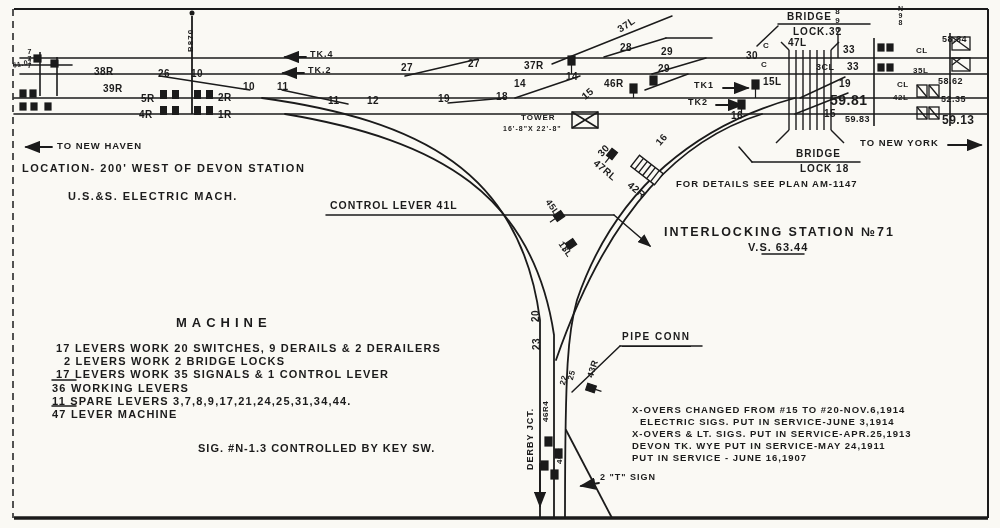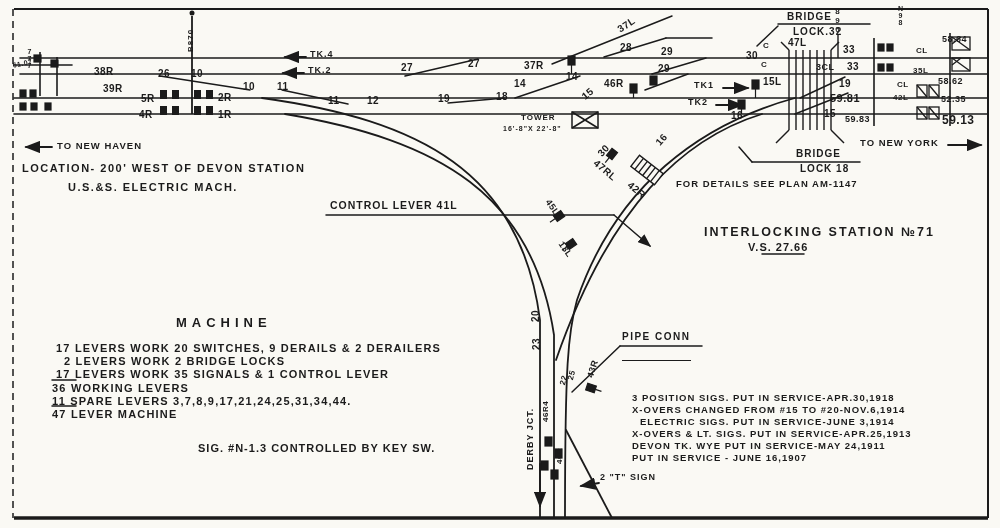--- a/index.html
+++ b/index.html
@@ -10,21 +10,21 @@
   .lbl{position:absolute;font-weight:bold;white-space:nowrap;line-height:1;
        letter-spacing:1px;color:var(--ink);}
   .ann{position:absolute;font-weight:bold;white-space:nowrap;line-height:1;
        font-size:10px;letter-spacing:.5px;color:var(--ink);}
   .rot{transform-origin:0 0;}
   .stack{writing-mode:vertical-rl;text-orientation:upright;letter-spacing:0;}
   .s7{font-size:7px;} .s8{font-size:8px;} .s9{font-size:9px;} .s95{font-size:9.5px;}
   .s10{font-size:10px;} .s105{font-size:10.5px;} .s11{font-size:11px;}
   .s12{font-size:12.5px;letter-spacing:2px;} .s15{font-size:16px;letter-spacing:3px;}
   .s13{font-size:13px;letter-spacing:5px;}
-  .uln{border-bottom:1.6px solid var(--ink);padding-bottom:18px;}
+  .uln{border-bottom:1.6px solid var(--ink);padding-bottom:4px;}
 </style>
 </head>
 <body>
 
 <div class="sheet">
 
   <svg width="1000" height="528" viewBox="0 0 1000 528">
     <defs>
       <marker id="ah" markerWidth="9" markerHeight="7" refX="8" refY="3.5" orient="auto">
         <path d="M0,0 L9,3.5 L0,7 Z" fill="#1b1b1b"></path>
@@ -208,26 +208,26 @@
         <rect x="541" y="461" width="7" height="9"></rect>
           <rect x="551" y="470" width="7" height="9"></rect>
       </g>
     </g>
   </svg>
 
   <div class="lbl s95" style="left:57px;top:141px;">TO NEW HAVEN</div>
   <div class="lbl s95" style="left:860px;top:138px;">TO NEW YORK</div>
 
   <div class="lbl s11" style="left:22px;top:163px;letter-spacing:1.5px;">LOCATION- 200' WEST OF DEVON STATION</div>
-  <div class="lbl s11" style="left:68px;top:182px;letter-spacing:1.5px;text-align:right;">U.S.&amp;S. ELECTRIC MACH.</div>
+  <div class="lbl s11" style="left:68px;top:191px;letter-spacing:1.5px;text-align:right;">U.S.&amp;S. ELECTRIC MACH.</div>
 
   <div class="lbl s105" style="left:330px;top:200px;">CONTROL LEVER 41L</div>
 
-  <div class="lbl s12" style="left:704px;top:226px;">INTERLOCKING STATION №71</div>
-  <div class="lbl s11" style="left:748px;top:242px;">V.S. 27.66</div>
+  <div class="lbl s12" style="left:664px;top:226px;">INTERLOCKING STATION №71</div>
+  <div class="lbl s11" style="left:748px;top:242px;">V.S. 63.44</div>
 
   <div class="lbl s95" style="left:676px;top:179px;">FOR DETAILS SEE PLAN AM-1147</div>
 
   <div class="lbl s10" style="left:787px;top:12px;">BRIDGE</div>
   <div class="lbl s10" style="left:793px;top:27px;">LOCK.32</div>
   <div class="lbl s10" style="left:796px;top:149px;">BRIDGE</div>
   <div class="lbl s10" style="left:800px;top:164px;">LOCK 18</div>
 
   <div class="lbl s8" style="left:521px;top:114px;">TOWER</div>
   <div class="lbl s7" style="left:503px;top:125px;">16'-8"X 22'-8"</div>
@@ -245,21 +245,20 @@
 
   <div class="lbl s13" style="left:176px;top:316px;">MACHINE</div>
   <div class="lbl s11" style="left:56px;top:343px;letter-spacing:1.2px;">17 LEVERS WORK 20 SWITCHES, 9 DERAILS &amp; 2 DERAILERS</div>
   <div class="lbl s11" style="left:64px;top:356px;letter-spacing:1.2px;">2 LEVERS WORK 2 BRIDGE LOCKS</div>
   <div class="lbl s11" style="left:56px;top:369px;letter-spacing:1.2px;">17 LEVERS WORK 35 SIGNALS &amp; 1 CONTROL LEVER</div>
   <div class="lbl s11" style="left:52px;top:383px;letter-spacing:1.2px;">36 WORKING LEVERS</div>
   <div class="lbl s11" style="left:52px;top:396px;letter-spacing:1.2px;">11 SPARE LEVERS 3,7,8,9,17,21,24,25,31,34,44.</div>
   <div class="lbl s11" style="left:52px;top:409px;letter-spacing:1.2px;">47 LEVER MACHINE</div>
   <div class="lbl s11" style="left:198px;top:443px;">SIG. #N-1.3 CONTROLLED BY KEY SW.</div>
 
-  <div class="lbl s95" style="left:632px;top:393px;">3 POSITION SIGS. PUT IN SERVICE-APR.30,1918</div>
   <div class="lbl s95" style="left:632px;top:405px;">X-OVERS CHANGED FROM #15 TO #20-NOV.6,1914</div>
   <div class="lbl s95" style="left:632px;top:417px;margin-left:8px;">ELECTRIC SIGS. PUT IN SERVICE-JUNE 3,1914</div>
   <div class="lbl s95" style="left:632px;top:429px;">X-OVERS &amp; LT. SIGS. PUT IN SERVICE-APR.25,1913</div>
   <div class="lbl s95" style="left:632px;top:441px;">DEVON TK. WYE PUT IN SERVICE-MAY 24,1911</div>
   <div class="lbl s95" style="left:632px;top:453px;">PUT IN SERVICE - JUNE 16,1907</div>
 
   <div style="position:absolute;left:0;top:0;width:100%;height:100%;">
       <div class="ann" style="left: 158px; top: 69px;">26</div>
       <div class="ann" style="left: 191px; top: 69px;">10</div>
       <div class="ann" style="left: 243px; top: 82px;">10</div>
@@ -280,21 +279,21 @@
       <div class="ann" style="left: 661px; top: 47px;">29</div>
       <div class="ann" style="left: 658px; top: 64px;">29</div>
       <div class="ann" style="left: 746px; top: 51px;">30</div>
       <div class="ann" style="left: 763px; top: 42px; font-size: 8px;">C</div>
       <div class="ann" style="left: 761px; top: 61px; font-size: 8px;">C</div>
       <div class="ann" style="left: 788px; top: 38px;">47L</div>
       <div class="ann" style="left: 843px; top: 45px;">33</div>
       <div class="ann" style="left: 816px; top: 63px; font-size: 9px;">3CL</div>
       <div class="ann" style="left: 847px; top: 62px;">33</div>
       <div class="ann" style="left: 839px; top: 79px;">19</div>
-      <div class="ann" style="left: 830px; top: 93px; font-size: 11px;">59.81</div>
+      <div class="ann" style="left: 830px; top: 93px; font-size: 14px;">59.81</div>
       <div class="ann" style="left: 824px; top: 109px;">15</div>
       <div class="ann" style="left: 845px; top: 115px; font-size: 9px;">59.83</div>
       <div class="ann" style="left: 763px; top: 77px;">15L</div>
       <div class="ann" style="left: 731px; top: 111px;">16</div>
       <div class="ann" style="left: 916px; top: 47px; font-size: 8px;">CL</div>
       <div class="ann" style="left: 913px; top: 67px; font-size: 8px;">35L</div>
       <div class="ann" style="left: 897px; top: 81px; font-size: 8px;">CL</div>
       <div class="ann" style="left: 893px; top: 94px; font-size: 8px;">42L</div>
       <div class="ann" style="left: 942px; top: 35px; font-size: 9px;">58.64</div>
       <div class="ann" style="left: 938px; top: 77px; font-size: 9px;">58.62</div>

